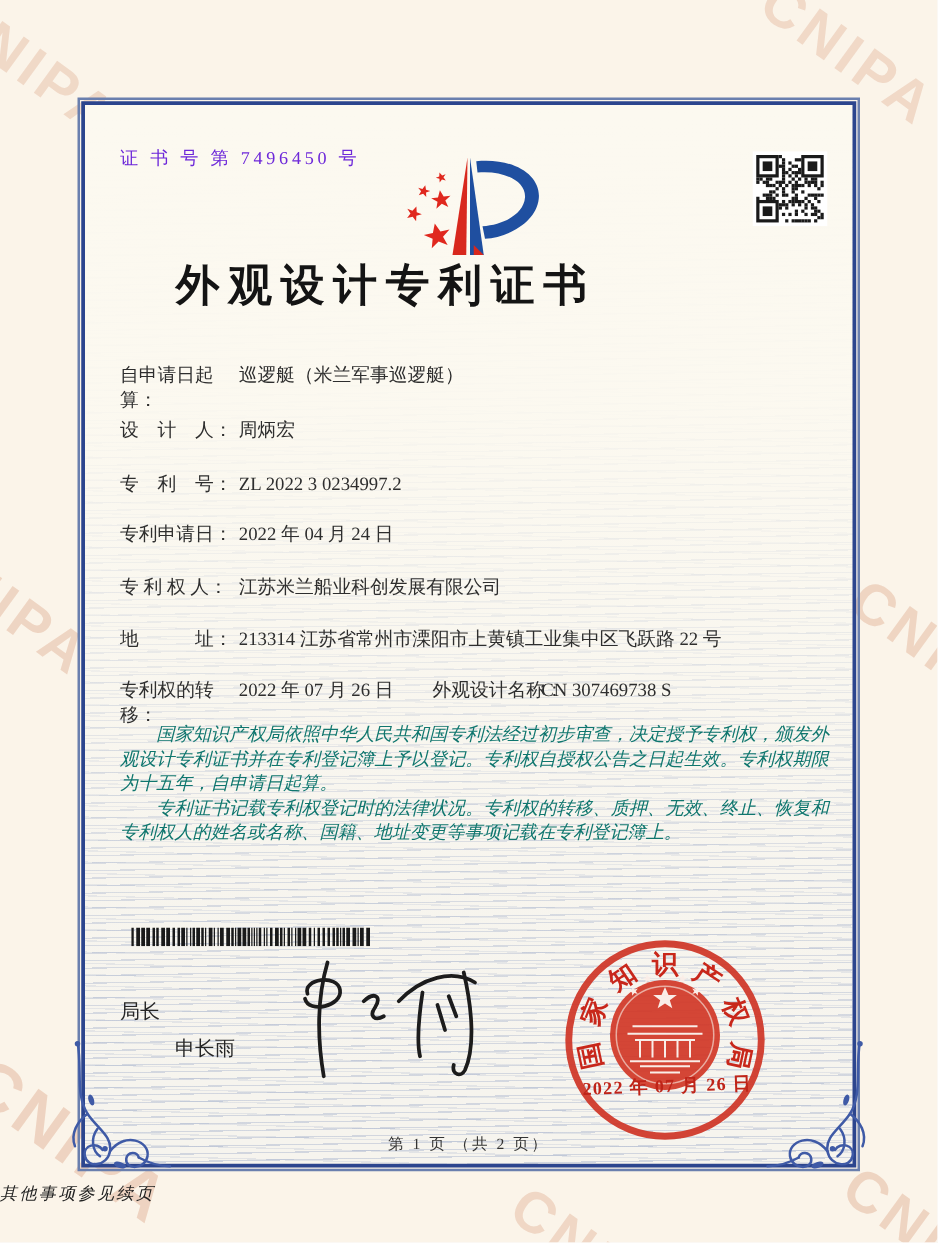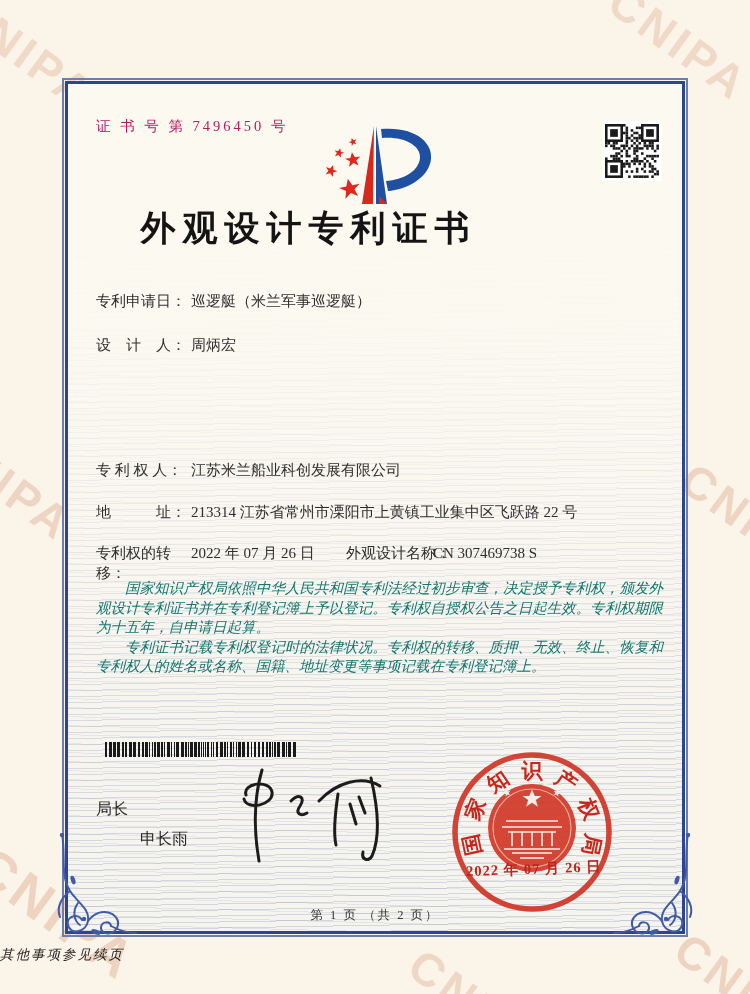--- a/index.html
+++ b/index.html
@@ -29,21 +29,21 @@
   .panel .panel-bg{position:absolute;inset:4px;
     background:
       linear-gradient(180deg, rgba(252,249,240,1) 0%, rgba(252,249,240,.95) 28%,
                       rgba(252,249,240,.55) 52%, rgba(252,249,240,.15) 74%, rgba(252,249,240,0) 100%),
       repeating-linear-gradient(179deg, rgba(108,130,180,.27) 0px, rgba(108,130,180,.27) 1px, rgba(0,0,0,0) 1px, rgba(0,0,0,0) 6px),
       repeating-linear-gradient(181.5deg, rgba(108,130,180,.15) 0px, rgba(108,130,180,.15) 1px, rgba(0,0,0,0) 1px, rgba(0,0,0,0) 9px),
       #f6f4ee;}
 
   
   .abs{position:absolute;}
-  .cert-number{left:96px;top:117px;font-size:14.5px;letter-spacing:3px;color:#be185d;}
+  .cert-number{left:96px;top:117px;font-size:14.5px;letter-spacing:3px;color:#6d28d9;}
   .title{left:0;width:610px;top:205px;text-align:center;font-size:35px;font-weight:bold;
          letter-spacing:7px;text-indent:7px;color:#141414;}
 
   .frow{left:96px;width:570px;font-size:15px;color:#2e2e2e;line-height:20px;}
   .frow .flabel{display:inline-block;width:95px;vertical-align:top;}
   .frow .fvalue{display:inline-block;vertical-align:top;}
   .frow-addr .fvalue{width:462px;text-align:justify;}
   .r1{top:291px;} .r2{top:335px;} .r3{top:378px;} .r4{top:418px;}
   .r5{top:460px;} .r6{top:502px;} .r7{top:543px;}
   .r7 .flabel2{position:absolute;left:250px;top:0;}
@@ -278,24 +278,30 @@
       <rect x="36.41" y="54.4" width="2.57" height="2.57" fill="#1a1a1a"></rect>
       <rect x="38.98" y="54.4" width="2.57" height="2.57" fill="#1a1a1a"></rect>
       <rect x="41.55" y="54.4" width="2.57" height="2.57" fill="#1a1a1a"></rect>
       <rect x="44.12" y="54.4" width="2.57" height="2.57" fill="#1a1a1a"></rect>
       <rect x="49.26" y="54.4" width="2.57" height="2.57" fill="#1a1a1a"></rect>
     </svg>
 
   <div class="abs title">外观设计专利证书</div>
 
   <div class="abs frow r1">
-    <span class="flabel">专利申请日：</span><span class="fvalue">巡逻艇（米兰军事巡逻艇）</span>
+    <span class="flabel">自申请日起算：</span><span class="fvalue">巡逻艇（米兰军事巡逻艇）</span>
   </div>
   <div class="abs frow r2">
     <span class="flabel">设　计　人：</span><span class="fvalue">周炳宏</span>
+  </div>
+  <div class="abs frow r3">
+    <span class="flabel">专　利　号：</span><span class="fvalue">ZL 2022 3 0234997.2</span>
+  </div>
+  <div class="abs frow r4">
+    <span class="flabel">专利申请日：</span><span class="fvalue">2022 年 04 月 24 日</span>
   </div>
   <div class="abs frow r5">
     <span class="flabel">专 利 权 人：</span><span class="fvalue">江苏米兰船业科创发展有限公司</span>
   </div>
   <div class="abs frow frow-addr r6">
     <span class="flabel">地　　　址：</span><span class="fvalue">213314 江苏省常州市溧阳市上黄镇工业集中区飞跃路 22 号</span>
   </div>
   <div class="abs frow r7">
     <span class="flabel">专利权的转移：</span><span class="fvalue">2022 年 07 月 26 日</span>
     <span class="flabel2">外观设计名称：</span>

